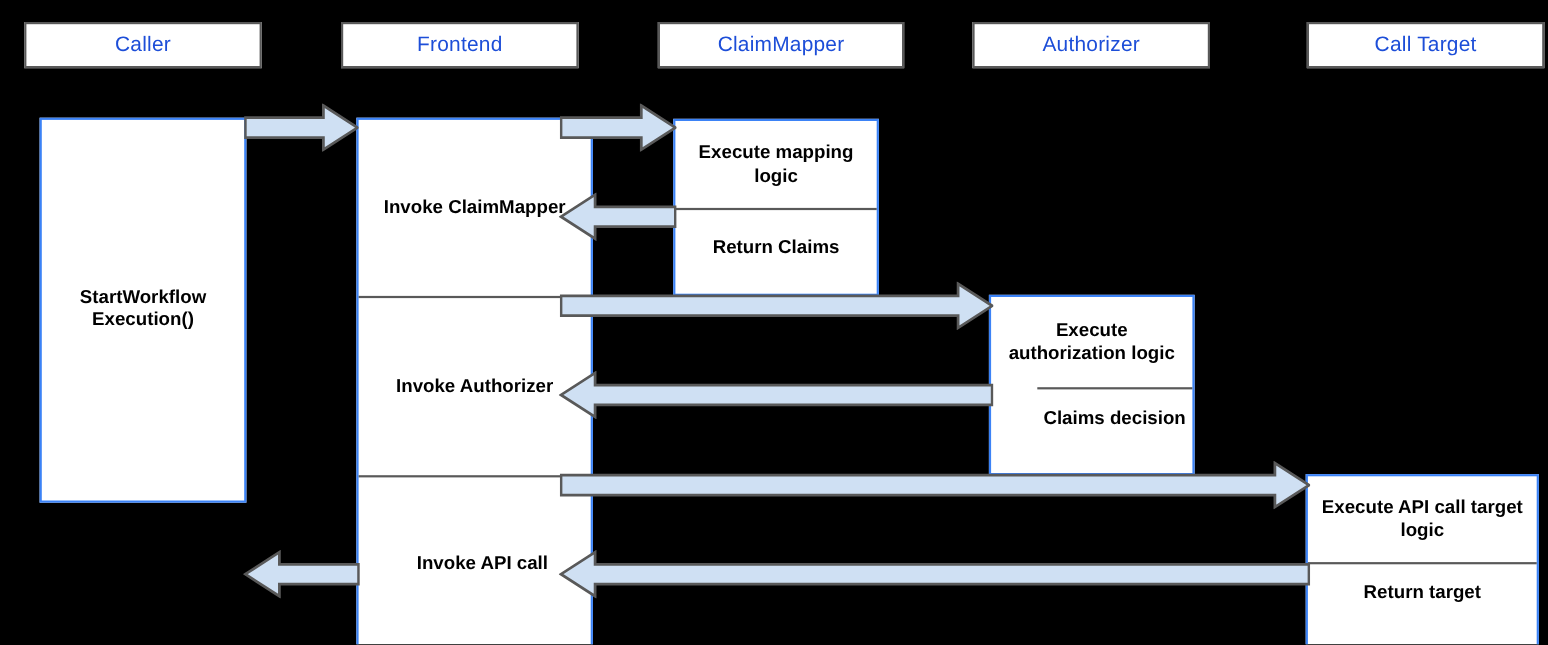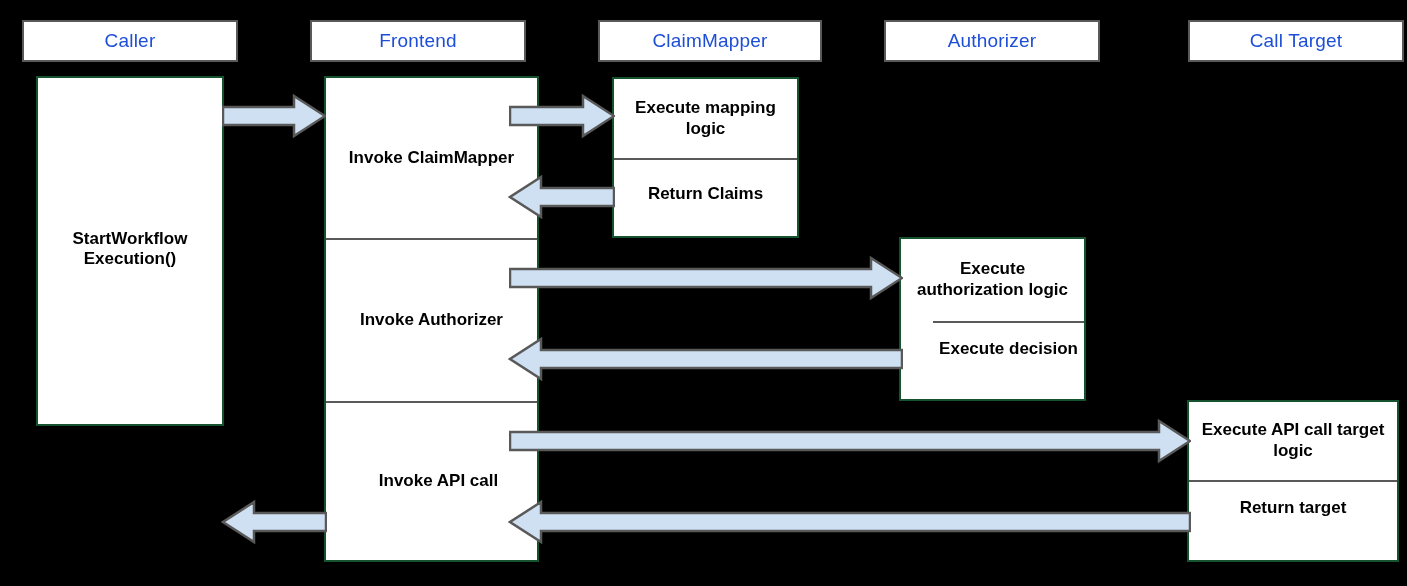--- a/index.html
+++ b/index.html
@@ -24,24 +24,25 @@
     align-items: center;
     justify-content: center;
     color: #1d4ed8;
     font-size: 19px;
     font-weight: 400;
     letter-spacing: 0.2px;
   }
   .activation {
     position: absolute;
     background: #ffffff;
-    border: 2px solid #14532d;
+    border: 2px solid #3b82f6;
     box-sizing: border-box;
     display: flex;
     flex-direction: column;
+    margin-top: 31px;
   }
   .act-cell {
     flex: 1 1 auto;
     display: flex;
     align-items: center;
     justify-content: center;
     text-align: center;
     color: #000000;
     font-size: 17px;
     font-weight: bold;
@@ -95,21 +96,21 @@
     <div class="act-cell" style="flex:1 1 auto;padding-left:20px;">Invoke API call</div>
   </div>
 
   <div class="activation" style="left:612px; top:77px; width:187px; height:161px;">
     <div class="act-cell" style="flex:0 0 79px;">Execute mapping logic</div>
     <div class="act-cell" style="flex:1 1 auto; align-items:flex-start; padding-top:24px;">Return Claims</div>
   </div>
 
   <div class="activation" style="left:899px; top:237px; width:187px; height:164px;align-items:flex-end;">
     <div class="act-cell" style="flex:0 0 82px;">Execute authorization logic</div>
-    <div class="act-cell" style="flex:1 1 auto; align-items:flex-start; padding-top:16px;">Execute decision</div>
+    <div class="act-cell" style="flex:1 1 auto; align-items:flex-start; padding-top:16px;">Claims decision</div>
   </div>
 
   <div class="activation" style="left:1187px; top:400px; width:212px; height:162px;">
     <div class="act-cell" style="flex:0 0 78px;">Execute API call target logic</div>
     <div class="act-cell" style="flex:1 1 auto; align-items:flex-start; padding-top:16px;">Return target</div>
   </div>
 
   <div class="arrow" style="left:222px; top:94px; width:104px; height:44px;">
     <svg viewBox="0 0 104 44" preserveAspectRatio="none">
       <polygon points="1,13 72,13 72,2 103,22 72,42 72,31 1,31" fill="#cfe0f3" stroke="#595959" stroke-width="2.5" stroke-linejoin="miter"></polygon>

